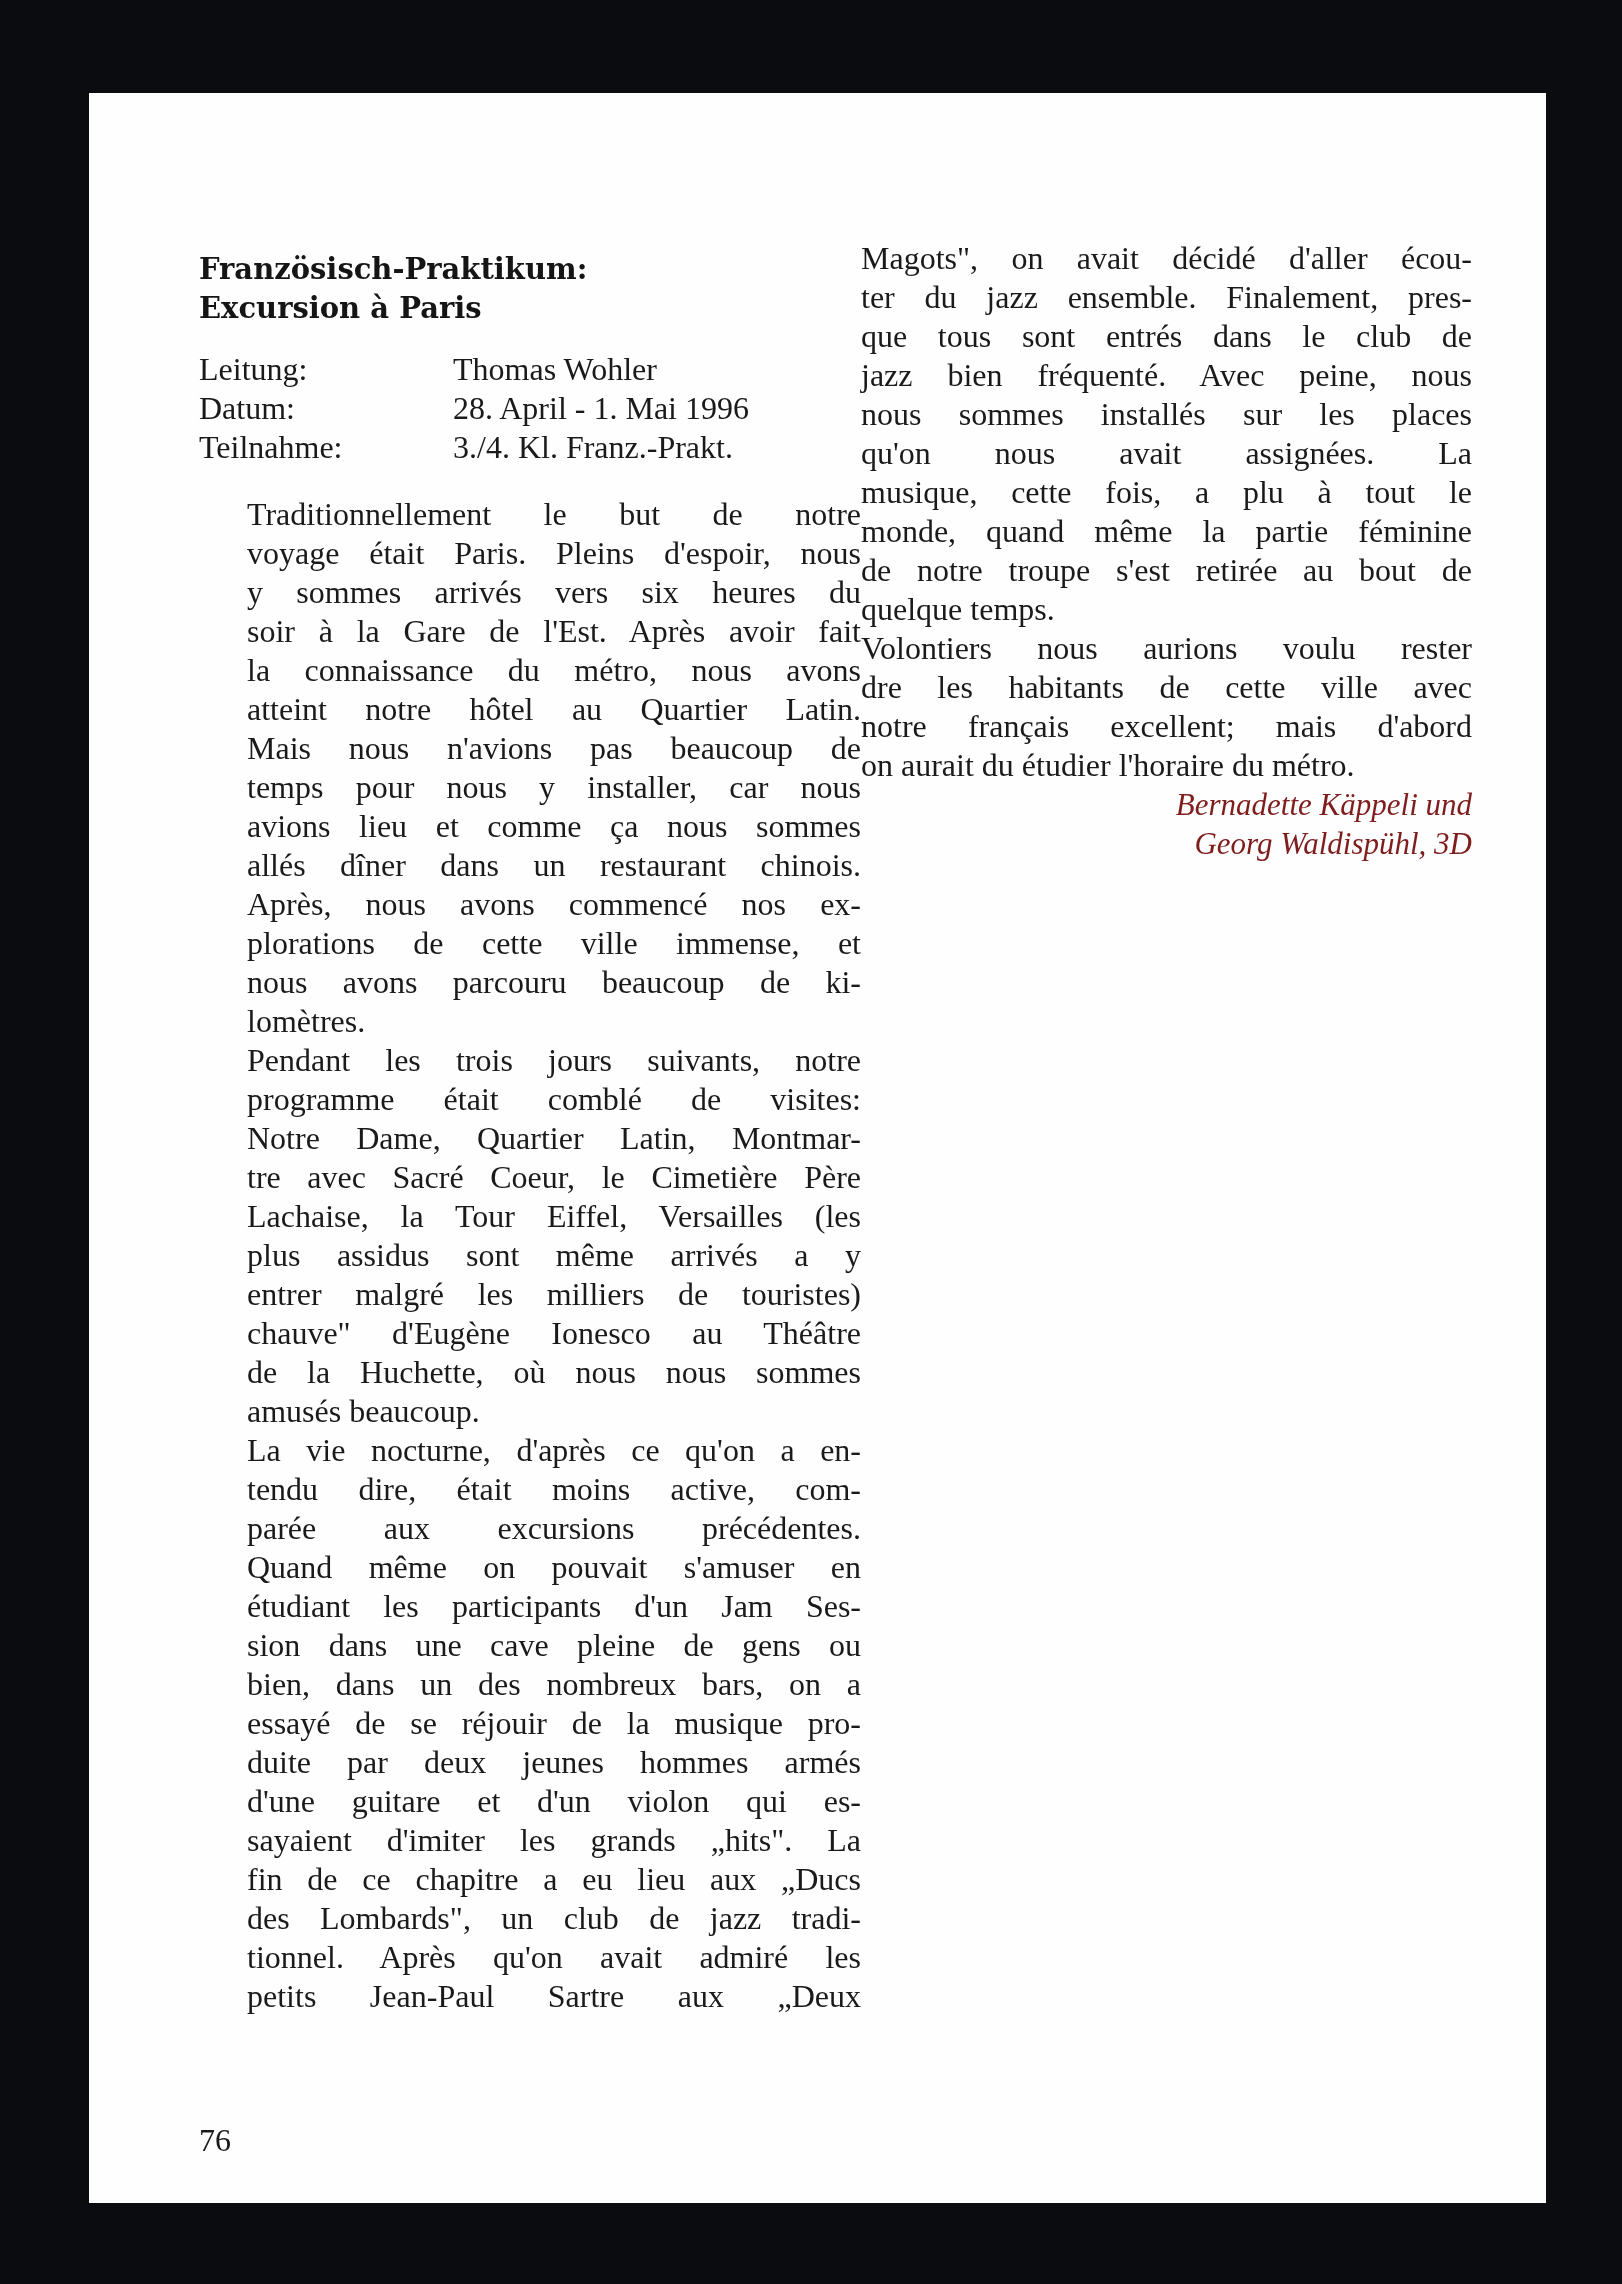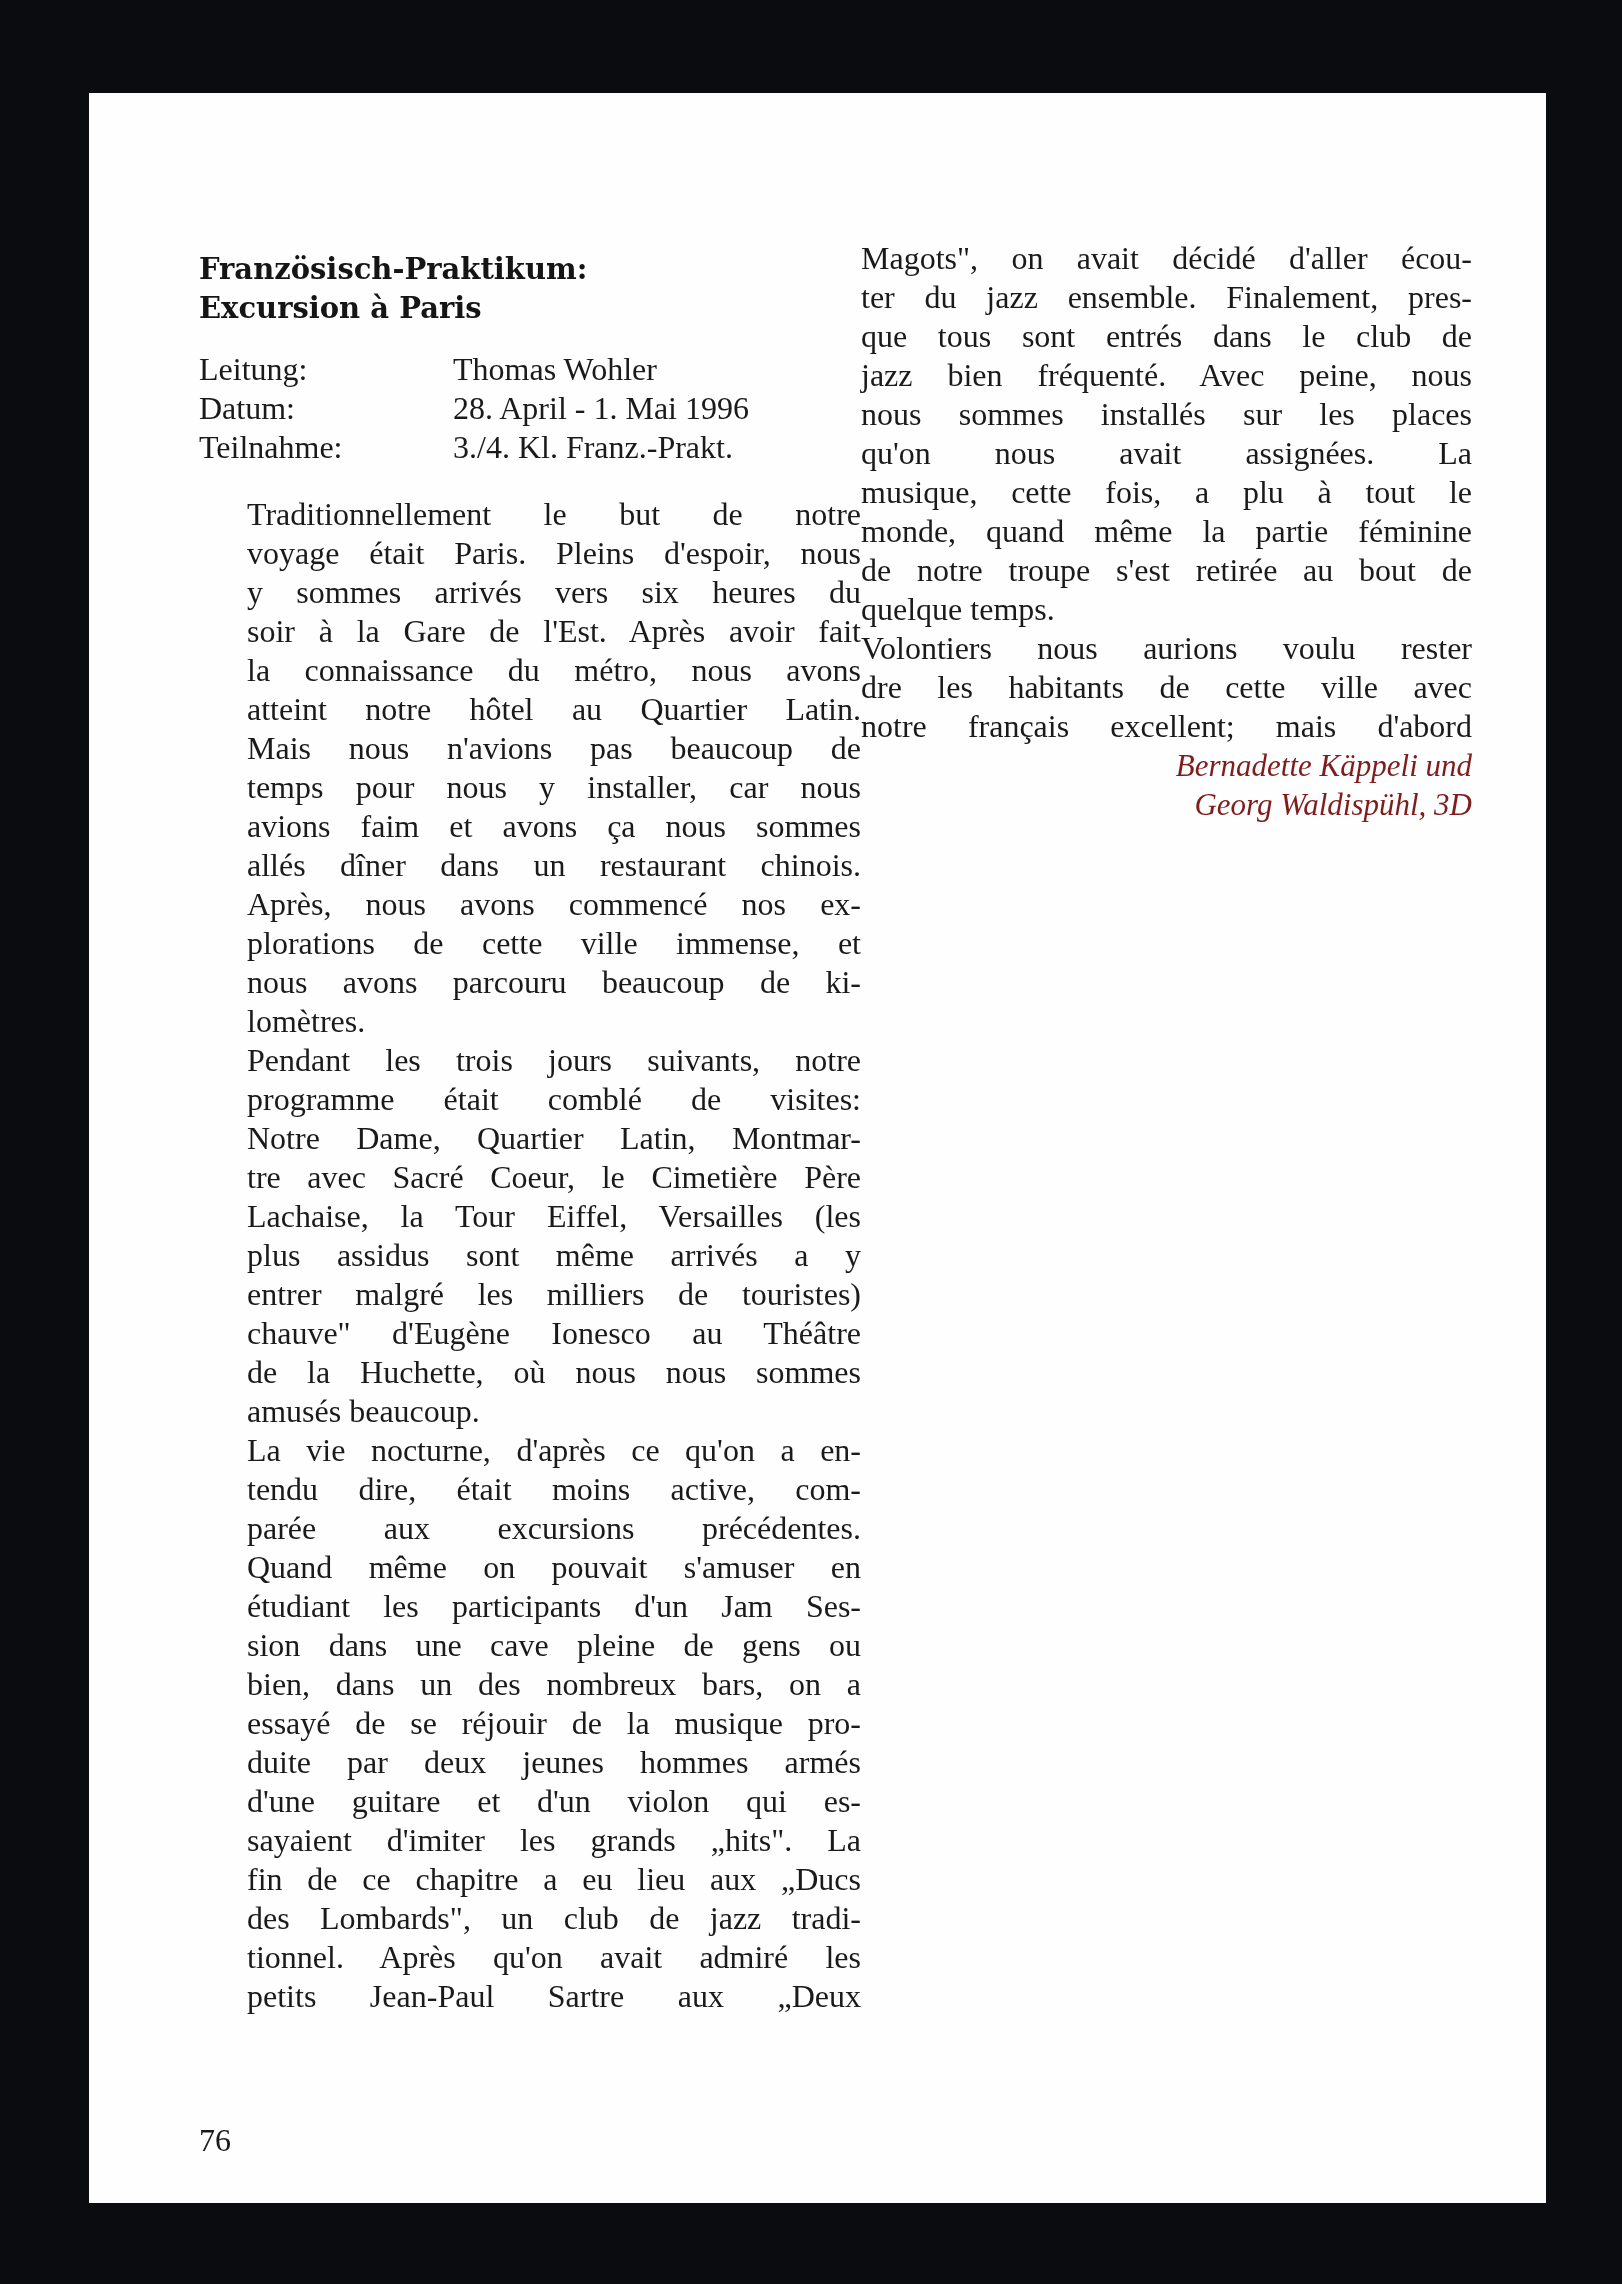--- a/index.html
+++ b/index.html
@@ -122,21 +122,21 @@
 
   <div class="body-left" id="body-left">
       <div class="line">Traditionnellement le but de notre</div>
       <div class="line">voyage était Paris. Pleins d'espoir, nous</div>
       <div class="line">y sommes arrivés vers six heures du</div>
       <div class="line">soir à la Gare de l'Est. Après avoir fait</div>
       <div class="line">la connaissance du métro, nous avons</div>
       <div class="line">atteint notre hôtel au Quartier Latin.</div>
       <div class="line">Mais nous n'avions pas beaucoup de</div>
       <div class="line">temps pour nous y installer, car nous</div>
-      <div class="line">avions faim et avons ça nous sommes</div>
+      <div class="line">avions lieu et comme ça nous sommes</div>
       <div class="line">allés dîner dans un restaurant chinois.</div>
       <div class="line">Après, nous avons commencé nos ex-</div>
       <div class="line">plorations de cette ville immense, et</div>
       <div class="line">nous avons parcouru beaucoup de ki-</div>
       <div class="line last">lomètres.</div>
       <div class="line">Pendant les trois jours suivants, notre</div>
       <div class="line">programme était comblé de visites:</div>
       <div class="line">Notre Dame, Quartier Latin, Montmar-</div>
       <div class="line">tre avec Sacré Coeur, le Cimetière Père</div>
       <div class="line">Lachaise, la Tour Eiffel, Versailles (les</div>
@@ -169,19 +169,20 @@
       <div class="line">jazz bien fréquenté. Avec peine, nous</div>
       <div class="line">nous sommes installés sur les places</div>
       <div class="line">qu'on nous avait assignées. La</div>
       <div class="line">musique, cette fois, a plu à tout le</div>
       <div class="line">monde, quand même la partie féminine</div>
       <div class="line">de notre troupe s'est retirée au bout de</div>
       <div class="line last">quelque temps.</div>
       <div class="line">Volontiers nous aurions voulu rester</div>
       <div class="line">dre les habitants de cette ville avec</div>
       <div class="line">notre français excellent; mais d'abord</div>
+      <div class="line last">on aurait du étudier l'horaire du métro.</div>
       <div class="signature">Bernadette Käppeli und</div>
       <div class="signature">Georg Waldispühl, 3D</div>
     </div>
 
   <div class="page-number">76</div>
 </div>
 
 
 </body></html>

